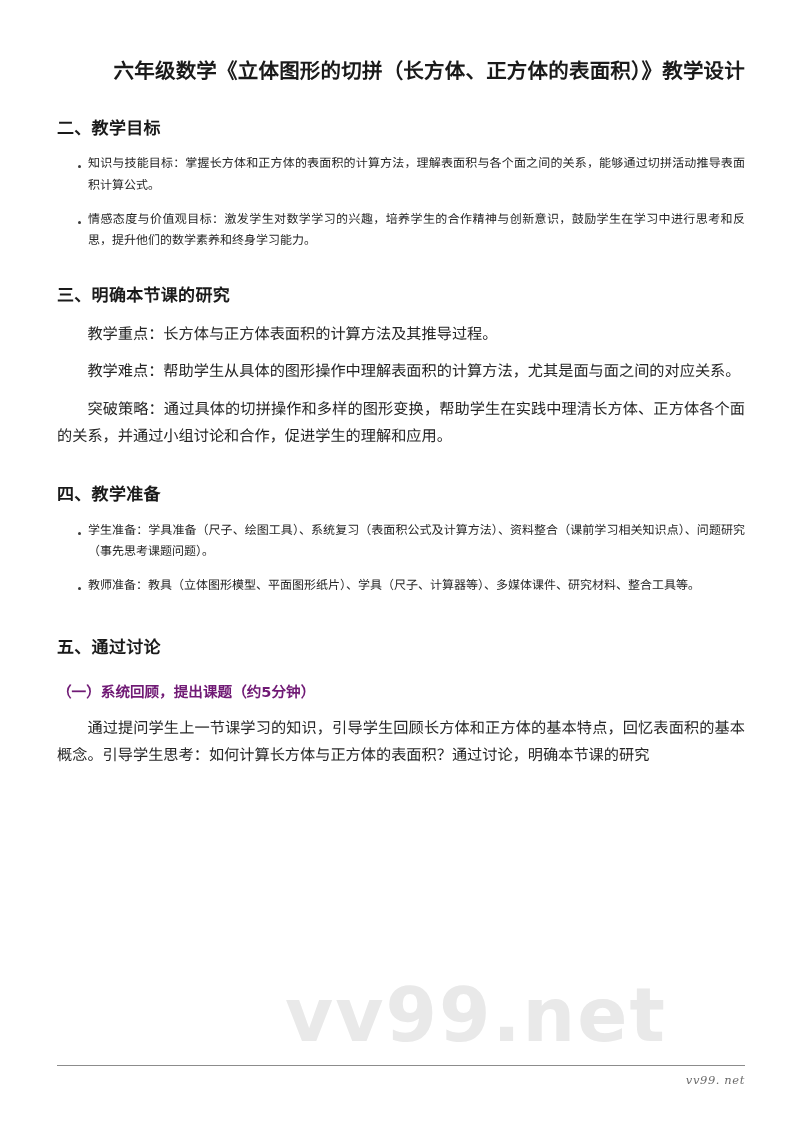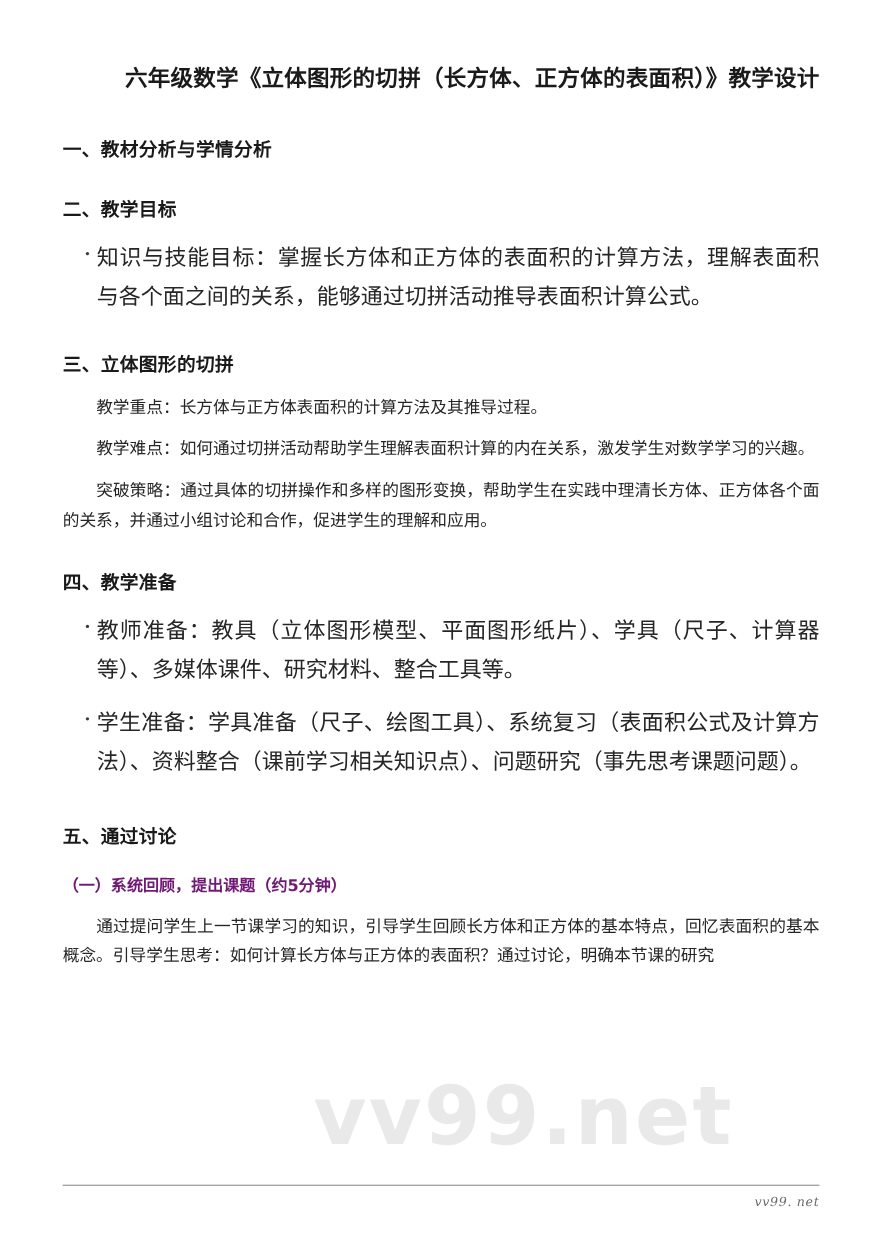--- a/index.html
+++ b/index.html
@@ -97,42 +97,42 @@
   
   .bullets {
     margin: 0;
     padding: 13px 0 0 0;
     list-style: none;
   }
   .bullets li {
     position: relative;
     margin: 0 0 0 21px;
     padding: 0 0 0 10px;
-    font-size: 20px;
+    font-size: 12px;
     line-height: 1.76;
     text-align: justify;
     color: #262626;
   }
   .bullets li + li { margin-top: 13px; }
   .bullets li::before {
     content: "";
     position: absolute;
     left: 0;
     top: 12px;
     width: 3px;
     height: 3px;
     border-radius: 50%;
     background: #3a3a3a;
   }
 
   
   .footer {
     position: absolute;
     left: 57px;
-    bottom: 31px;
+    bottom: 43px;
     width: 688px;
     z-index: 3;
   }
   .footer-rule {
     width: 100%;
     height: 1px;
     background: #8c8c8c;
   }
   .footer-text {
     margin-top: 7px;
@@ -148,36 +148,36 @@
 <body>
 
 <div class="page">
 
   <div class="watermark">vv99.net</div>
 
   <div class="content">
 
     <h1 class="doc-title">六年级数学《立体图形的切拼（长方体、正方体的表面积）》教学设计</h1>
 
-    <h2 class="h-section sec-1">一、教材分析与学情分析</h2>
 
     <h2 class="h-section sec-2">二、教学目标</h2>
     <ul class="bullets">
       <li>知识与技能目标：掌握长方体和正方体的表面积的计算方法，理解表面积与各个面之间的关系，能够通过切拼活动推导表面积计算公式。</li>
+      <li>情感态度与价值观目标：激发学生对数学学习的兴趣，培养学生的合作精神与创新意识，鼓励学生在学习中进行思考和反思，提升他们的数学素养和终身学习能力。</li>
     </ul>
 
-    <h2 class="h-section sec-3">三、立体图形的切拼</h2>
+    <h2 class="h-section sec-3">三、明确本节课的研究</h2>
     <p class="para">教学重点：长方体与正方体表面积的计算方法及其推导过程。</p>
-    <p class="para tight">教学难点：如何通过切拼活动帮助学生理解表面积计算的内在关系，激发学生对数学学习的兴趣。</p>
+    <p class="para tight">教学难点：帮助学生从具体的图形操作中理解表面积的计算方法，尤其是面与面之间的对应关系。</p>
     <p class="para tight">突破策略：通过具体的切拼操作和多样的图形变换，帮助学生在实践中理清长方体、正方体各个面的关系，并通过小组讨论和合作，促进学生的理解和应用。</p>
 
     <h2 class="h-section sec-4">四、教学准备</h2>
     <ul class="bullets">
+      <li>学生准备：学具准备（尺子、绘图工具）、系统复习（表面积公式及计算方法）、资料整合（课前学习相关知识点）、问题研究（事先思考课题问题）。</li>
       <li>教师准备：教具（立体图形模型、平面图形纸片）、学具（尺子、计算器等）、多媒体课件、研究材料、整合工具等。</li>
-      <li>学生准备：学具准备（尺子、绘图工具）、系统复习（表面积公式及计算方法）、资料整合（课前学习相关知识点）、问题研究（事先思考课题问题）。</li>
     </ul>
 
     <h2 class="h-section sec-5">五、通过讨论</h2>
     <h3 class="h-sub">（一）系统回顾，提出课题（约5分钟）</h3>
     <p class="para">通过提问学生上一节课学习的知识，引导学生回顾长方体和正方体的基本特点，回忆表面积的基本概念。引导学生思考：如何计算长方体与正方体的表面积？通过讨论，明确本节课的研究</p>
 
   </div>
 
   <div class="footer">
     <div class="footer-rule"></div>

